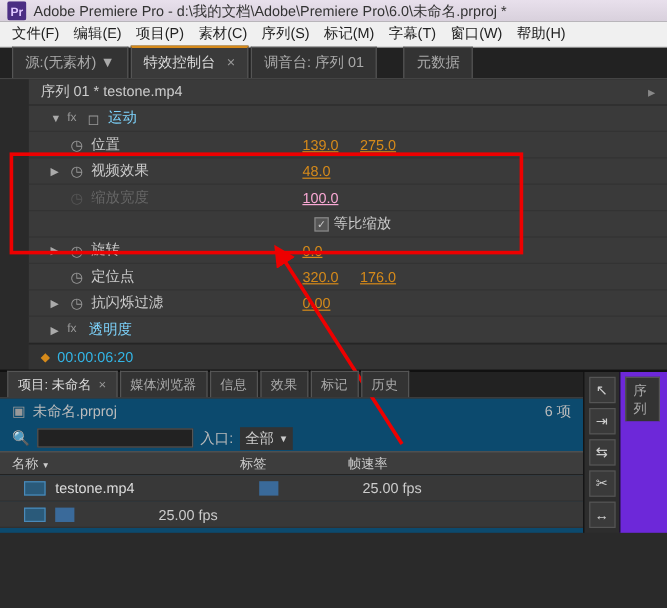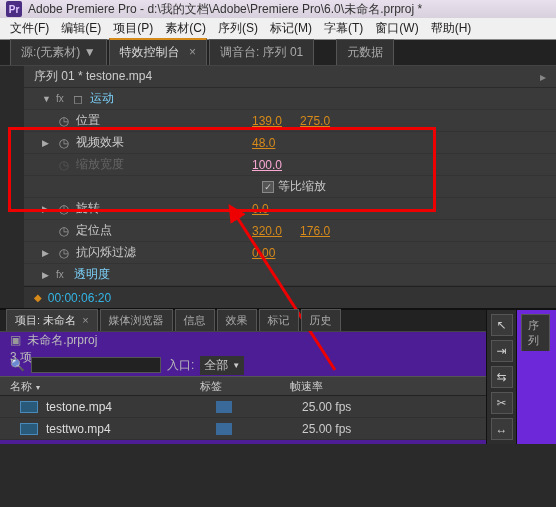--- a/index.html
+++ b/index.html
@@ -39,24 +39,24 @@
 .prop-row .chk.on::after{content:"✓";color:#ccc;}
 
 .redbox { position:absolute; border:3px solid #e00; pointer-events:none; left:8px; top:127px; width:428px; height:85px; }
 .redarrow-svg { position:absolute; left:0; top:0; pointer-events:none; }
 
 .timecode { height:22px; display:flex; align-items:center; padding:0 10px; color:#33b5e5; border-top:1px solid #222; background:#333; }
 .timecode .diamond { color:#d68a1a; margin-right:6px; font-size:10px; }
 
 
 .split { display:flex; height:136px; border-top:2px solid #111; }
-.project { flex:1; background:#4c1d95; display:flex; flex-direction:column; }
+.project { flex:1; background:#0c4a6e; display:flex; flex-direction:column; }
 .projtabs { height:22px; display:flex; align-items:flex-end; background:#222; padding-left:6px; border-bottom:1px solid #444;}
 .projtabs .tab { font-size:11px; padding:3px 8px; }
-.proj-header { height:22px; display:flex; padding:0 10px; color:#bbb; justify-content:space-between;flex-direction:column;}
+.proj-header { height:22px; display:flex; align-items:center; padding:0 10px; color:#bbb; justify-content:space-between;}
 .proj-header .folder { color:#999; margin-right:6px; }
 .proj-search { height:22px; display:flex; align-items:center; padding:0 10px; gap:6px; }
 .proj-search .sbox { flex:0 0 130px; height:16px; background:#222; border:1px solid #555; }
 .proj-search .lbl { color:#bbb; }
 .proj-cols { height:20px; display:flex; align-items:center; background:#3d3d3d; border-top:1px solid #555; border-bottom:1px solid #222; }
 .proj-cols .c1 { flex:0 0 200px; padding-left:10px; }
 .proj-cols .c2 { flex:0 0 90px; }
 .proj-cols .c3 { flex:1; }
 .proj-cols span { color:#ccc; font-size:11px; }
 .proj-cols .sort { font-size:8px; margin-left:4px; }
@@ -205,21 +205,21 @@
     <div class="projtabs">
       <div class="tab active"><span>项目: 未命名</span><span class="close">×</span></div>
       <div class="tab">媒体浏览器</div>
       <div class="tab">信息</div>
       <div class="tab">效果</div>
       <div class="tab">标记</div>
       <div class="tab">历史</div>
     </div>
     <div class="proj-header">
       <span><span class="folder">▣</span><span>未命名.prproj</span></span>
-      <span>3 项</span>
+      <span>6 项</span>
     </div>
     <div class="proj-search">
       <span style="color:#999">🔍</span>
       <div class="sbox"></div>
       <span class="lbl">入口:</span>
       <span class="dropdown">
           <span>全部</span>
           <span class="dd">▼</span>
         </span>
     </div>
@@ -229,21 +229,20 @@
       <span class="c3">帧速率</span>
     </div>
     <div class="proj-item">
       <span class="clip"></span>
       <span class="name">testone.mp4</span>
       <span class="tag"></span>
       <span class="fps">25.00 fps</span>
     </div>
     <div class="proj-item">
       <span class="clip"></span>
-      <span class="name">testtwo.mp4</span>
       <span class="tag"></span>
       <span class="fps">25.00 fps</span>
     </div>
   </div>
 
   <div class="toolstrip">
     <div class="tool">↖</div>
     <div class="tool">⇥</div>
     <div class="tool">⇆</div>
     <div class="tool">✂</div>

